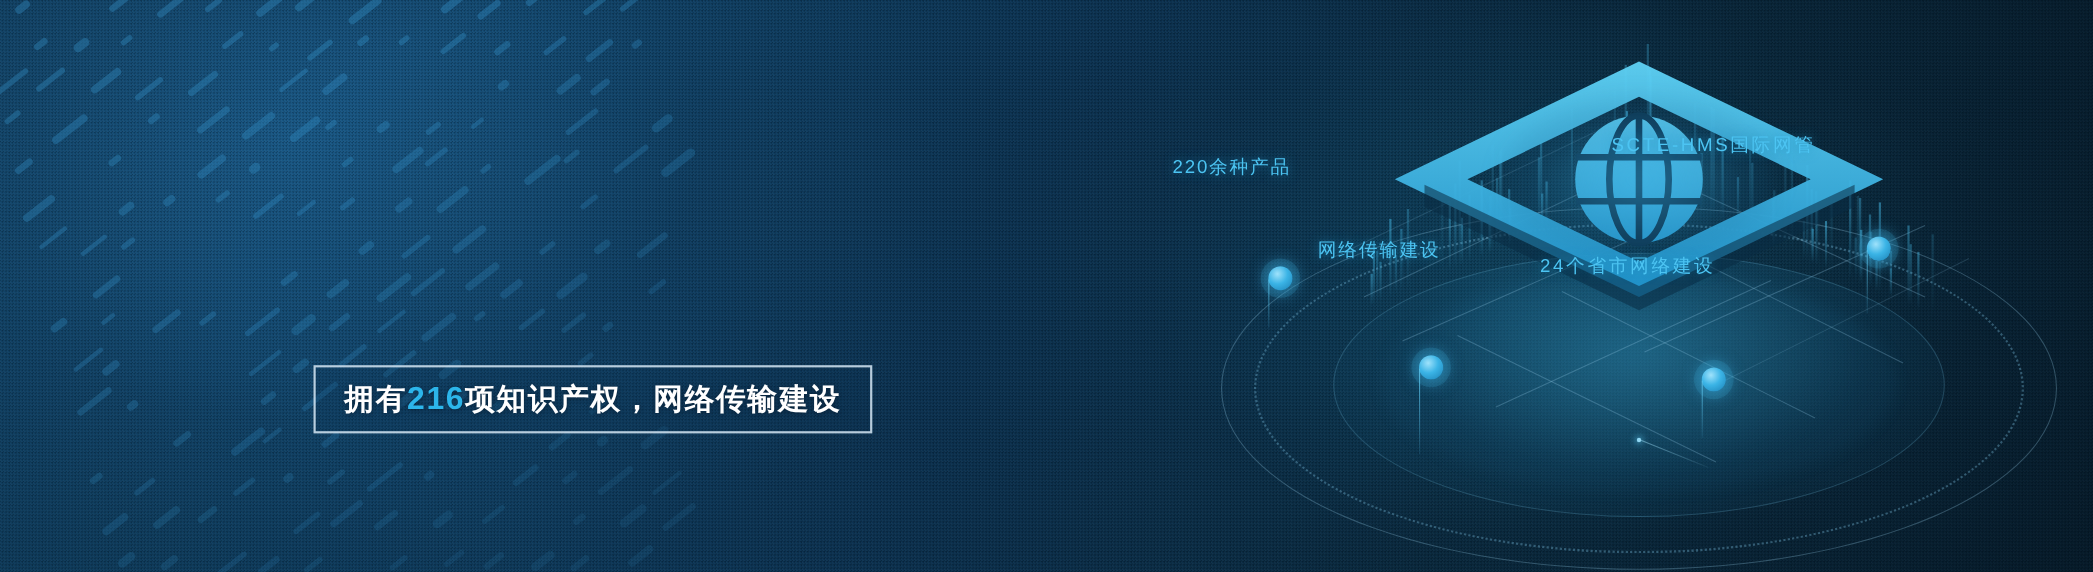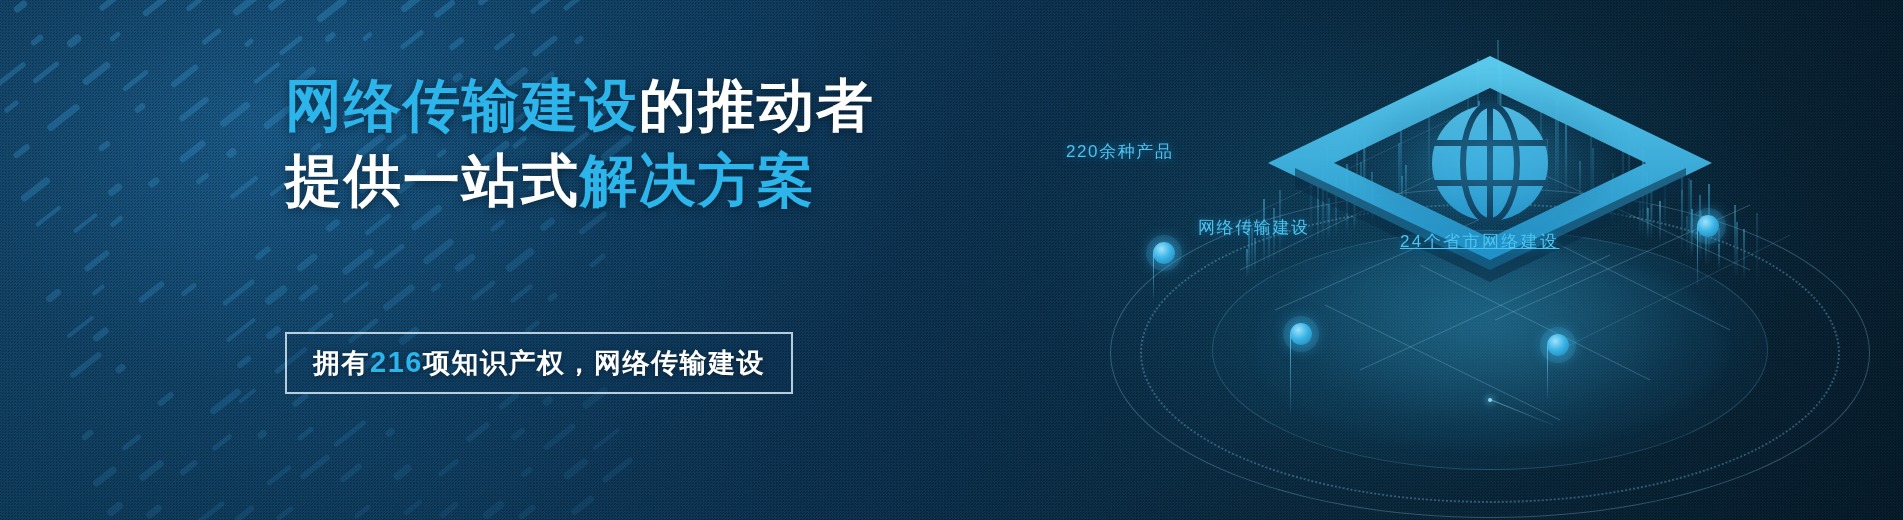--- a/index.html
+++ b/index.html
@@ -313,24 +313,20 @@
       <div class="dash" style="left: 315.371px; top: 551.025px; width: 19.6168px; height: 5.17492px; opacity: 0.193;"></div>
       <div class="dash" style="left: 392.629px; top: 549.397px; width: 19.2579px; height: 5.30593px; opacity: 0.164;"></div>
       <div class="dash" style="left: 442.287px; top: 545.39px; width: 21.7927px; height: 5.39752px; opacity: 0.147;"></div>
       <div class="dash" style="left: 477.8px; top: 547.184px; width: 21.6717px; height: 6.00823px; opacity: 0.14;"></div>
       <div class="dash" style="left: 521.242px; top: 546.376px; width: 24.7794px; height: 7.69147px; opacity: 0.14;"></div>
       <div class="dash" style="left: 557.131px; top: 549.05px; width: 20.2831px; height: 5.93118px; opacity: 0.14;"></div>
       <div class="dash" style="left: 609.293px; top: 541.783px; width: 26.7201px; height: 6.78873px; opacity: 0.14;"></div>
     </div>
   <div class="tex-vignette"></div>
 
-  <div class="copy">
-    <div class="headline"><span class="t-cyan">网络传输建设</span><span class="t-white">的推动者</span></div>
-    <div class="headline"><span class="t-white">提供一站式</span><span class="t-cyan">解决方案</span></div>
-  </div>
 
   <div class="tagline-box">
     <div class="tagline"><span>拥有</span><span class="num">216</span><span>项知识产权，网络传输建设</span></div>
   </div>
 
   <div class="graphic">
 
     <div class="disc-glow"></div>
     <div class="ring ring-inner"></div>
     <div class="ring ring-dotted"></div>
@@ -480,22 +476,23 @@
       <div class="dot"></div>
       <div class="stem" style="height:78px;"></div>
     </div>
     <div class="label" style="left:108px; top:196px;">网络传输建设</div>
 
     <div class="pin" style="left:457px; top:314px;">
       <div class="halo"></div>
       <div class="dot"></div>
       <div class="stem" style="height:52px;"></div>
     </div>
-    <div class="label lat" style="left:310px; top:210px;text-decoration:underline;">24个省市网络建设</div>
+    <div class="label lat" style="left:310px; top:210px;">24个省市网络建设</div>
 
     <div class="pin" style="left:607px; top:195px;">
       <div class="halo"></div>
       <div class="dot"></div>
       <div class="stem" style="height:58px;"></div>
     </div>
+    <div class="label lat" style="left:375px; top:100px;">SCTE-HMS国际网管</div>
 
   </div>
 </div>
 
 </body></html>

